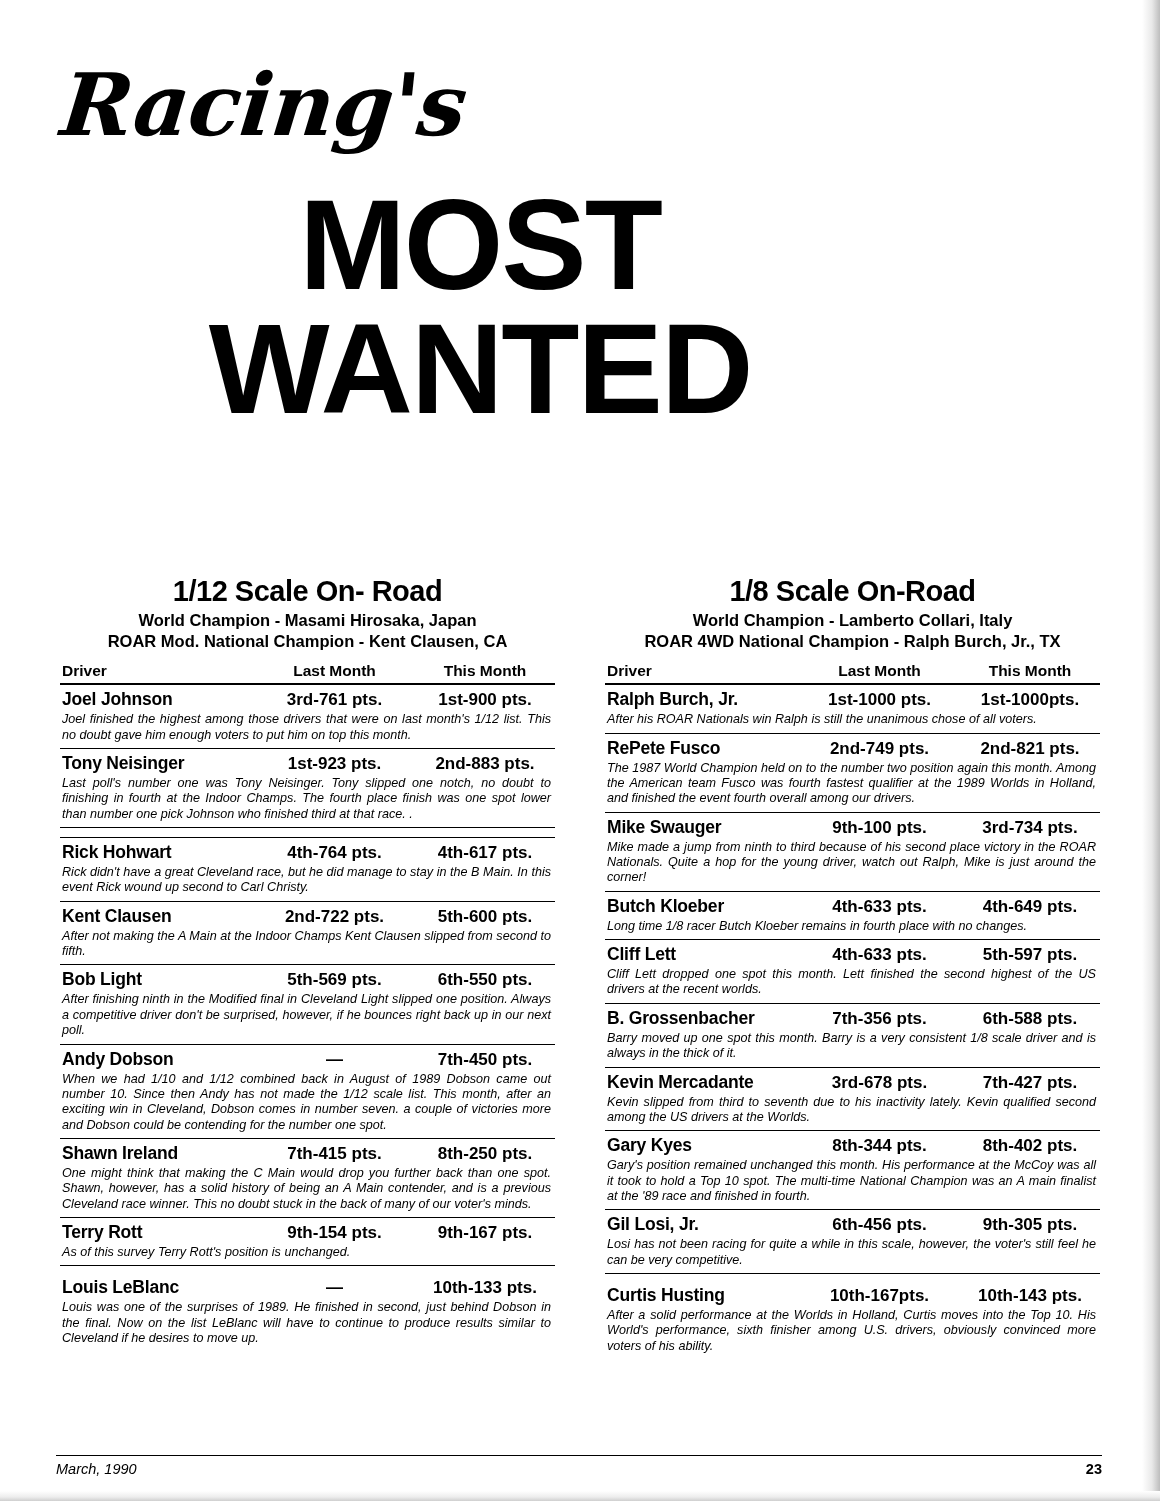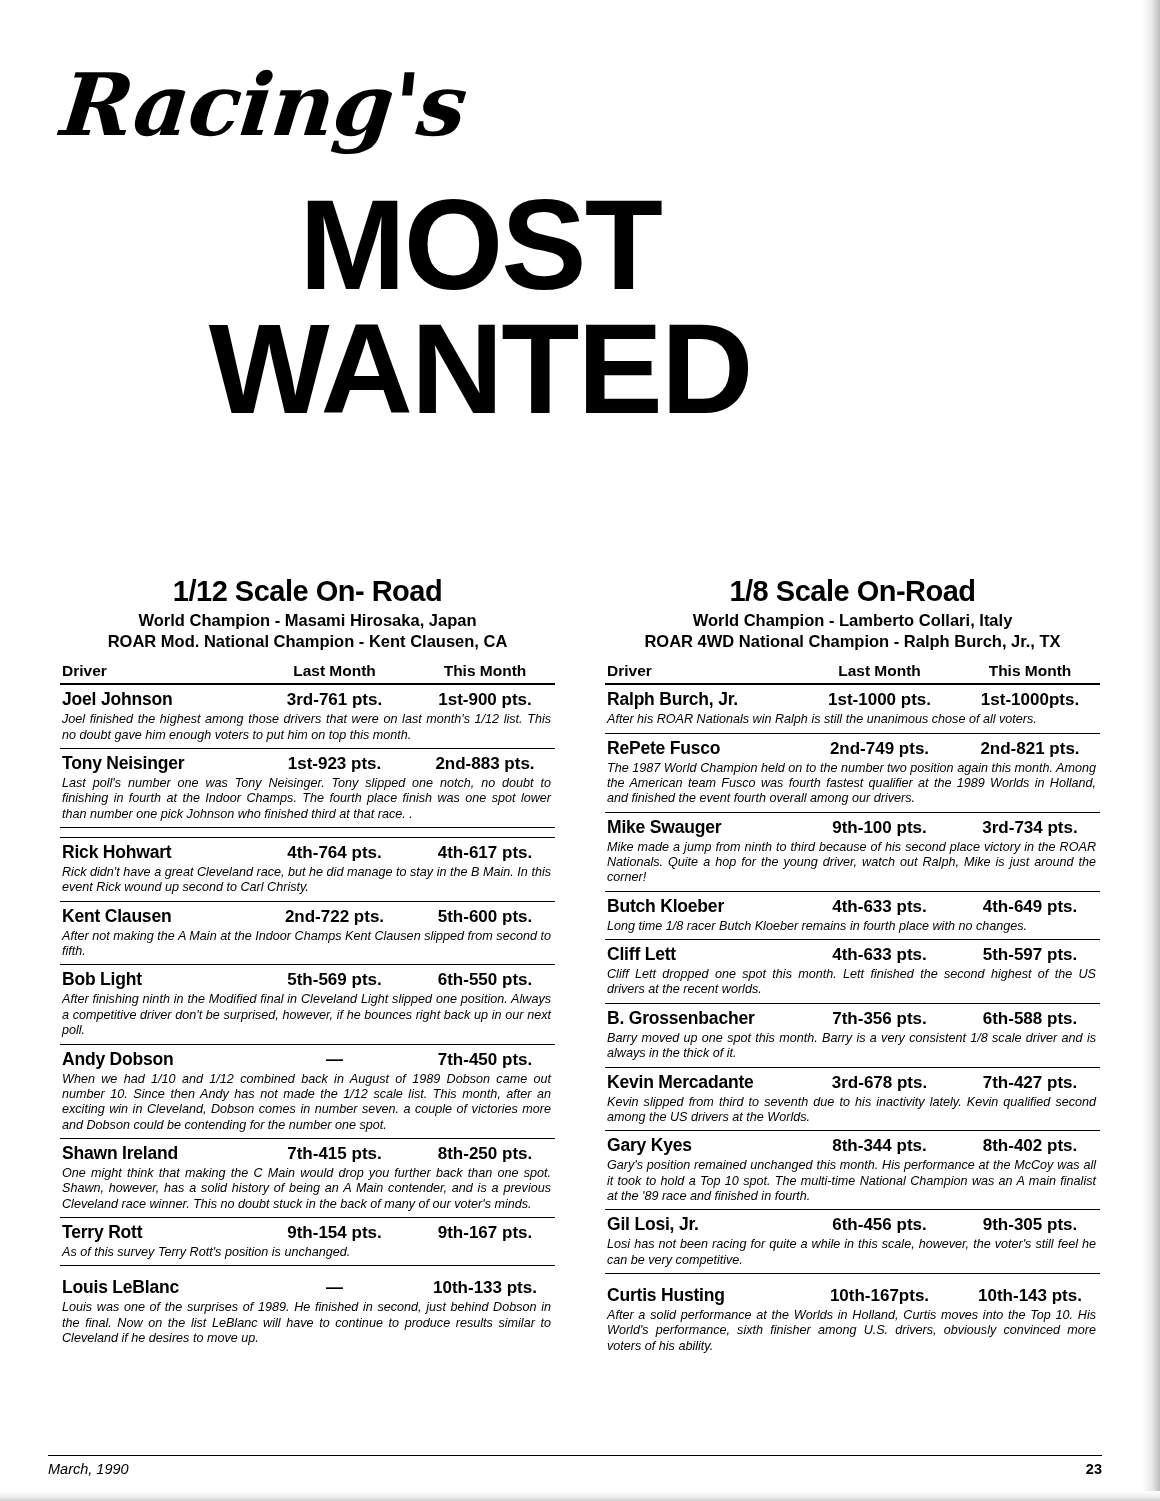--- a/index.html
+++ b/index.html
@@ -127,21 +127,21 @@
     font-style: italic;
     line-height: 1.22;
     margin-top: 2px;
     text-align: justify;
     padding-right: 2px;
   }
 
   
   .footer {
     position: absolute;
-    left: 48px;
+    left: 56px;
     right: 58px;
     bottom: 24px;
     border-top: 1.5px solid #000;
     padding-top: 5px;
     display: flex;
     justify-content: space-between;
     align-items: center;
     font-size: 14.5px;
   }
   .footer .date { font-style: italic; }

